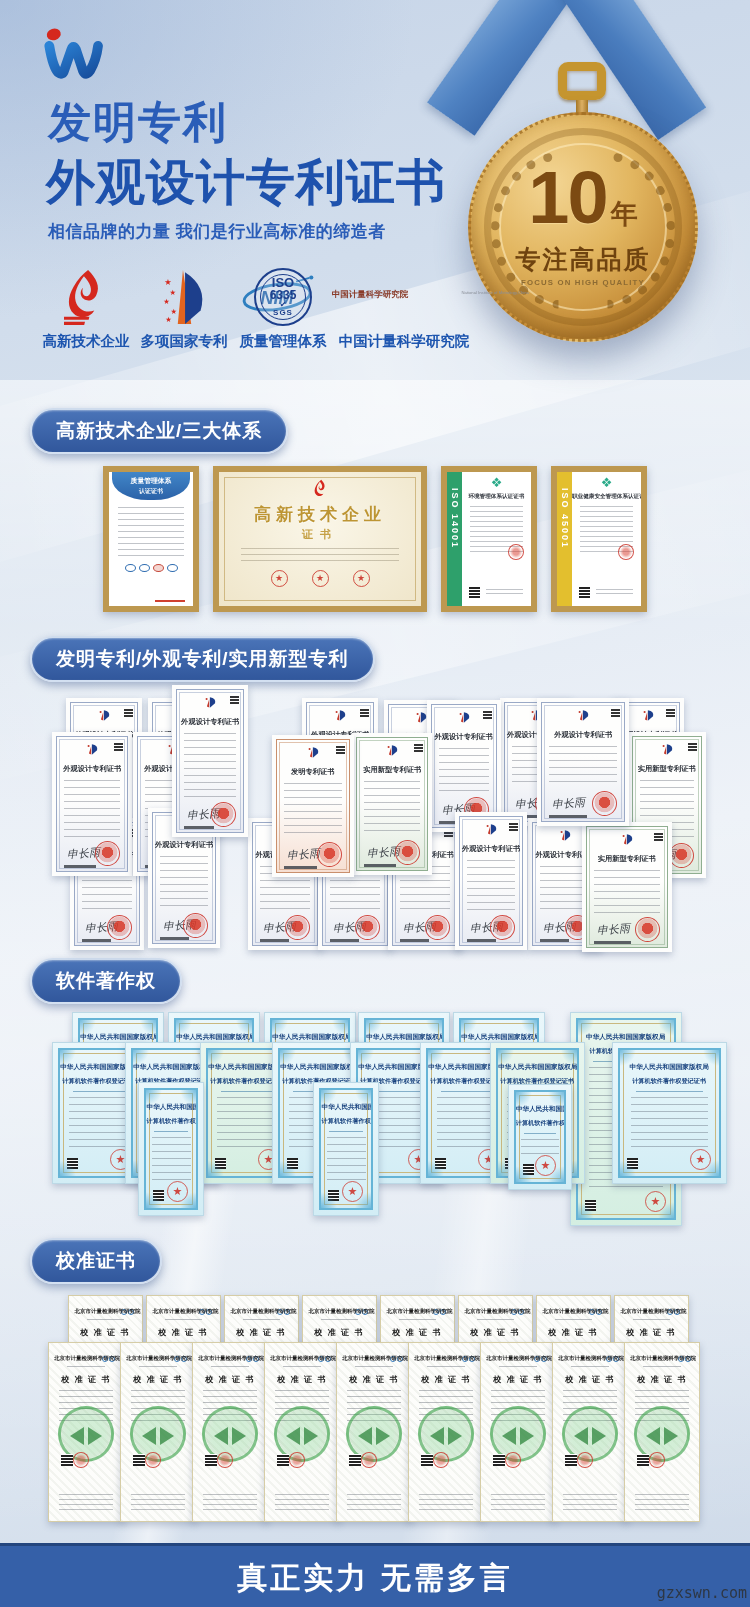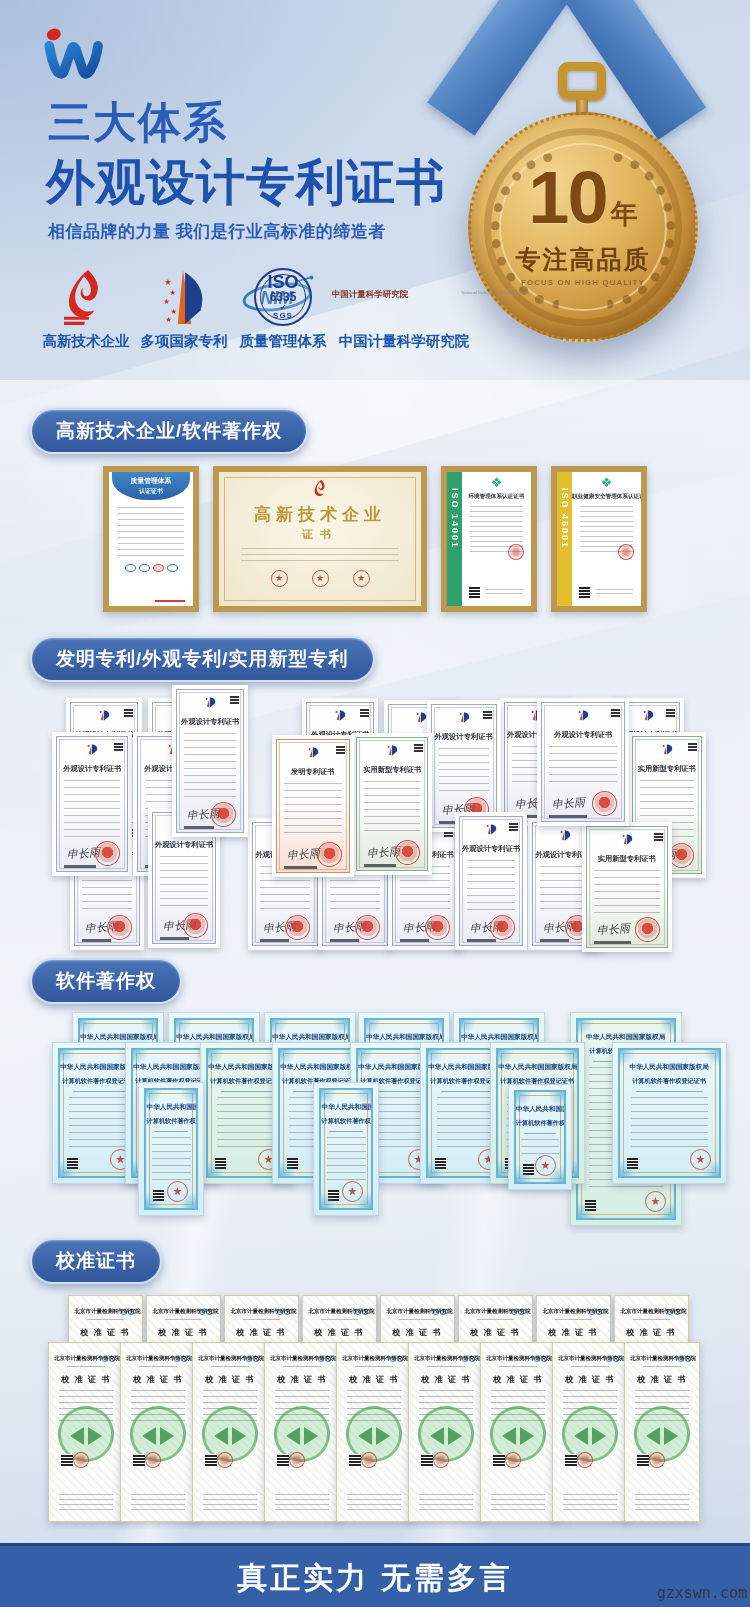--- a/index.html
+++ b/index.html
@@ -55,21 +55,21 @@
 
   
   .badges{position:absolute;left:42px;top:262px;display:flex;align-items:flex-end;gap:9px;}
   .badge{display:flex;flex-direction:column;align-items:center;}
   .bicon{height:64px;display:flex;align-items:flex-end;justify-content:center;}
   .blabel{margin-top:6px;font-size:14.5px;font-weight:800;color:#1d55af;white-space:nowrap;}
   .b1{width:88px}.b2{width:90px}.b3{width:90px}.b4{width:134px}
   .iso-circle{width:58px;height:58px;border-radius:50%;border:2px solid var(--navy,#1d3f8c);position:relative;
     display:flex;flex-direction:column;align-items:center;justify-content:center;background:rgba(255,255,255,.2);}
   .iso-circle::before{content:"";position:absolute;inset:4px;border-radius:50%;border:1px solid var(--navy,#1d3f8c);}
-  .iso-top{font-size:18px;font-weight:800;color:var(--navy,#1d3f8c);line-height:1;}
+  .iso-top{font-size:13px;font-weight:800;color:var(--navy,#1d3f8c);line-height:1;}
   .iso-num{font-size:12px;font-weight:800;color:var(--navy,#1d3f8c);line-height:1.05;}
   .iso-check{font-size:8px;color:var(--navy,#1d3f8c);line-height:1;}
   .iso-sgs{font-size:8px;font-weight:800;color:var(--navy,#1d3f8c);letter-spacing:1px;line-height:1.1;}
   .nim{flex-direction:row;display:flex;align-items:center;justify-content:space-between;}
   .nim-cn{font-size:10px;transform:scale(.85);font-weight:700;color:#8a3c2a;white-space:nowrap;line-height:1.1;}
   .nim-en{font-size:10px;transform:scale(.42);color:#8a8f98;white-space:nowrap;line-height:1;margin-top:-2px;}
 
   
   .pill{position:absolute;left:30px;display:inline-block;padding:8px 24px;border-radius:24px;
     background:linear-gradient(180deg,var(--pill_light,#4a74b8),var(--pill,#31579c));
@@ -202,21 +202,21 @@
           <linearGradient id="lg" x1="0" y1="0" x2="1" y2="1">
         <stop offset="0" stop-color="#2b83d6"></stop>
             <stop offset="1" stop-color="#174d9c"></stop>
           </linearGradient>
         </defs>
       <ellipse cx="11" cy="9" rx="8" ry="6.5" fill="#d5281e" transform="rotate(-18 11 9)"></ellipse>
       <path d="M6 22 Q10 46 16 52 Q21 56 23 49 L31 26 Q33 20 36 26 L44 50 Q47 57 52 50 Q59 38 61 22" fill="none" stroke="url(#lg)" stroke-width="11" stroke-linecap="round"></path>
     </svg>
   </div>
 
-  <h1 class="hero-t1">三大体系</h1>
+  <h1 class="hero-t1">发明专利</h1>
   <h2 class="hero-t2">外观设计专利证书</h2>
   <p class="hero-sub">相信品牌的力量 我们是行业高标准的缔造者</p>
 
   <div class="medal-wrap">
     <div class="ribbon-l"></div>
     <div class="ribbon-r"></div>
     <div class="hanger"></div>
     <div class="stem"></div>
     <div class="medal">
       <div class="rope"></div>
@@ -275,21 +275,21 @@
           <circle cx="76" cy="2.6" r="2.2" fill="#2e7fc0"></circle>
           <text x="40" y="30" font-style="italic" font-weight="bold" font-size="19" fill="#1d5fa8" text-anchor="middle">NIM</text>
         </svg>
         <div class="nim-cn">中国计量科学研究院</div>
         <div class="nim-en">National Institute of Metrology,China</div>
       </div>
       <div class="blabel">中国计量科学研究院</div>
     </div>
   </div>
 
-  <div class="pill p1"><span>高新技术企业/软件著作权</span></div>
+  <div class="pill p1"><span>高新技术企业/三大体系</span></div>
   <div class="hitech-row">
     <div class="gcert gq">
       <div class="q-banner">
         <div class="q-b1">质量管理体系</div>
         <div class="q-b2">认证证书</div>
       </div>
       <div class="q-lines"></div>
       <div class="q-logos">
           <i></i>
           <i></i>

